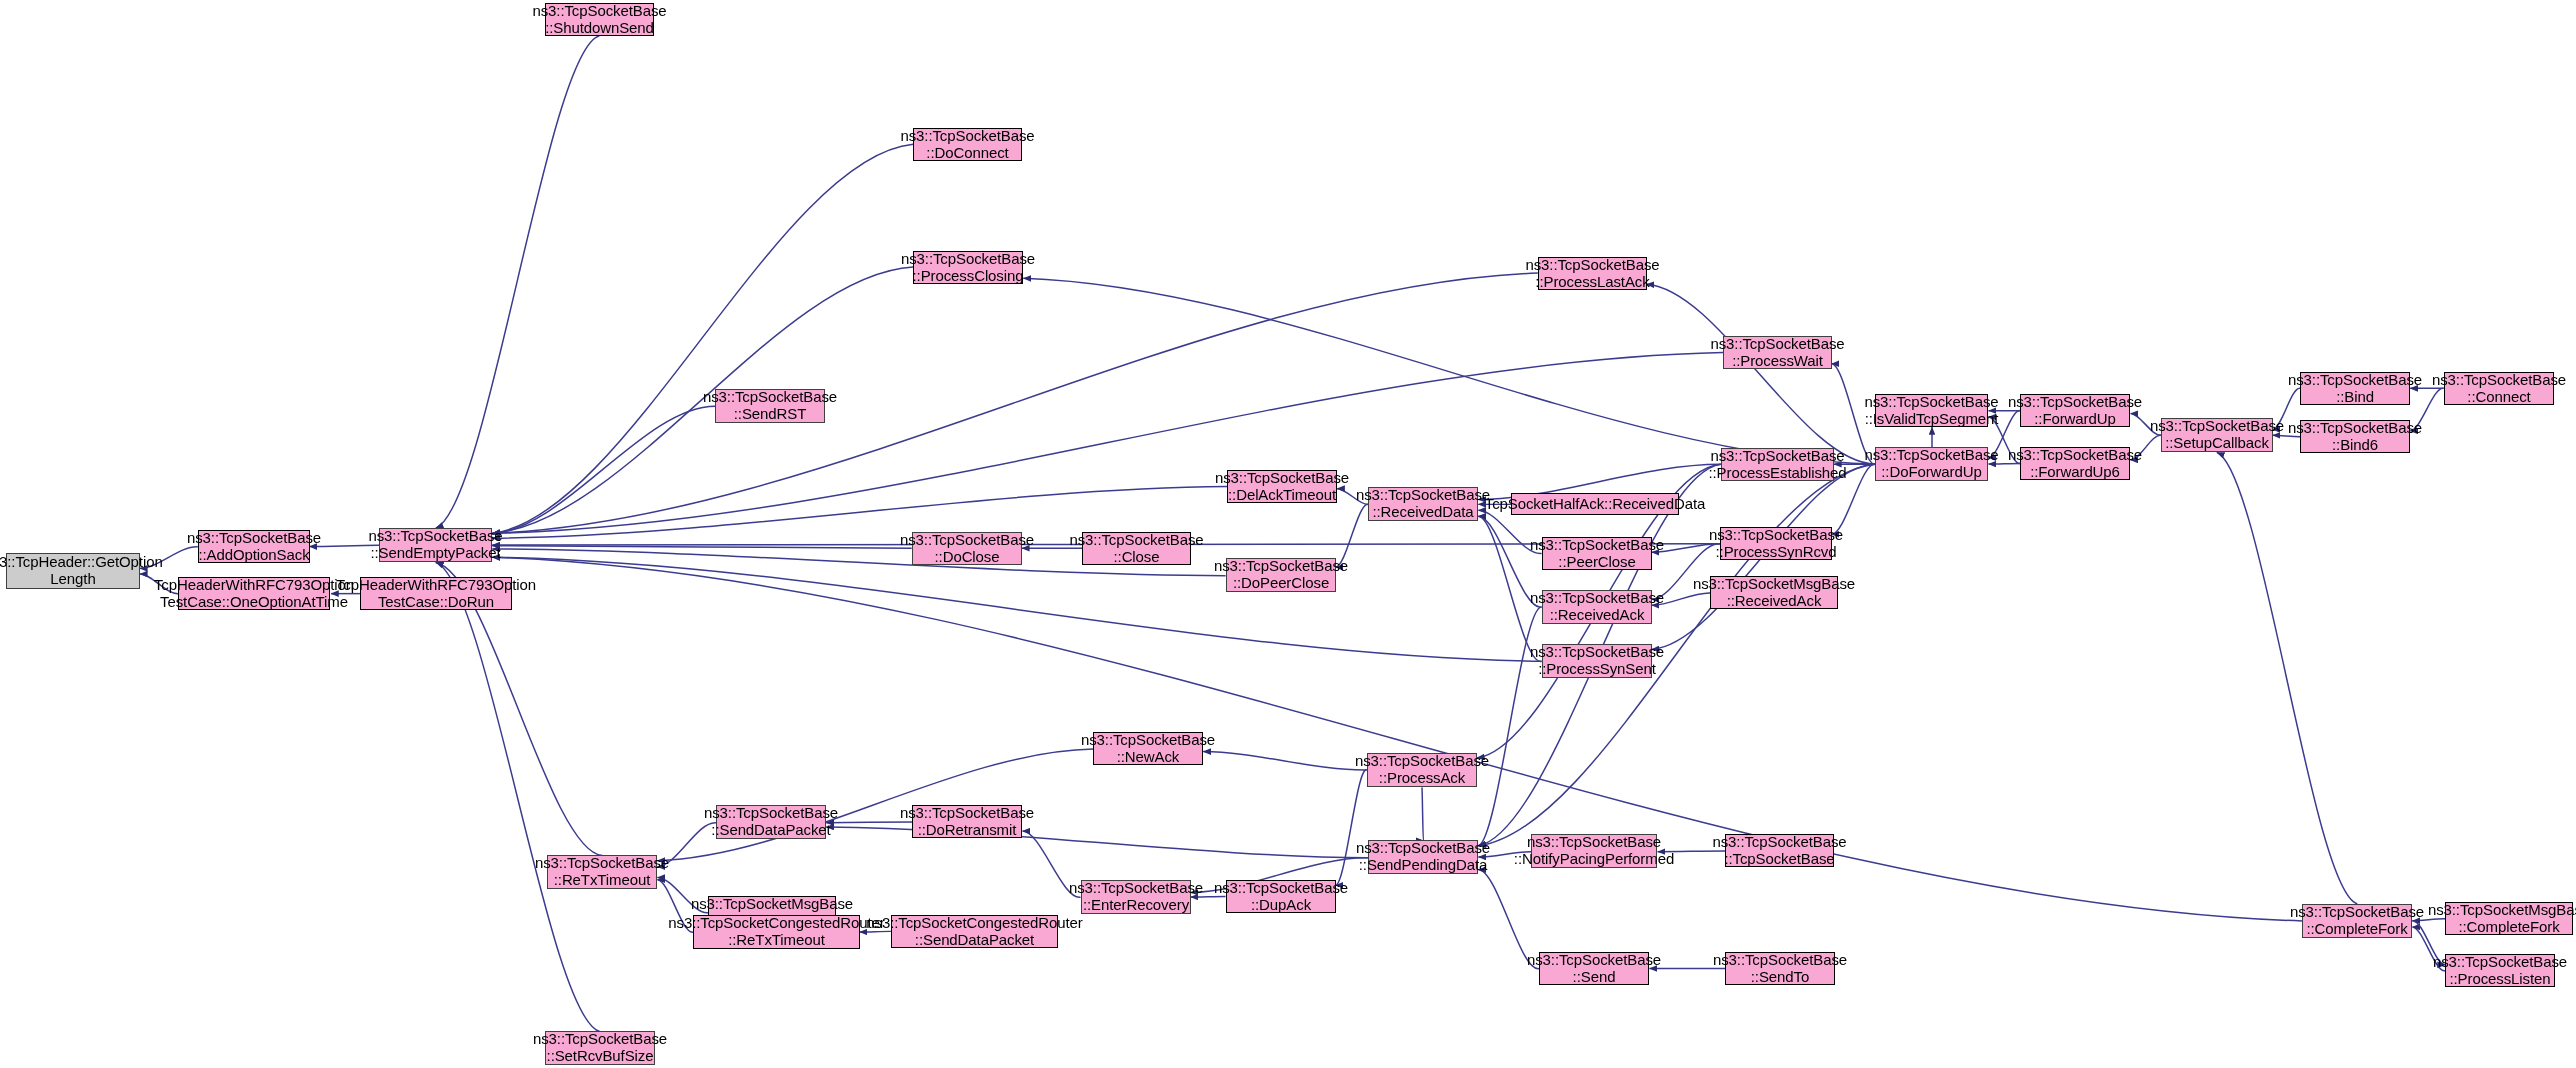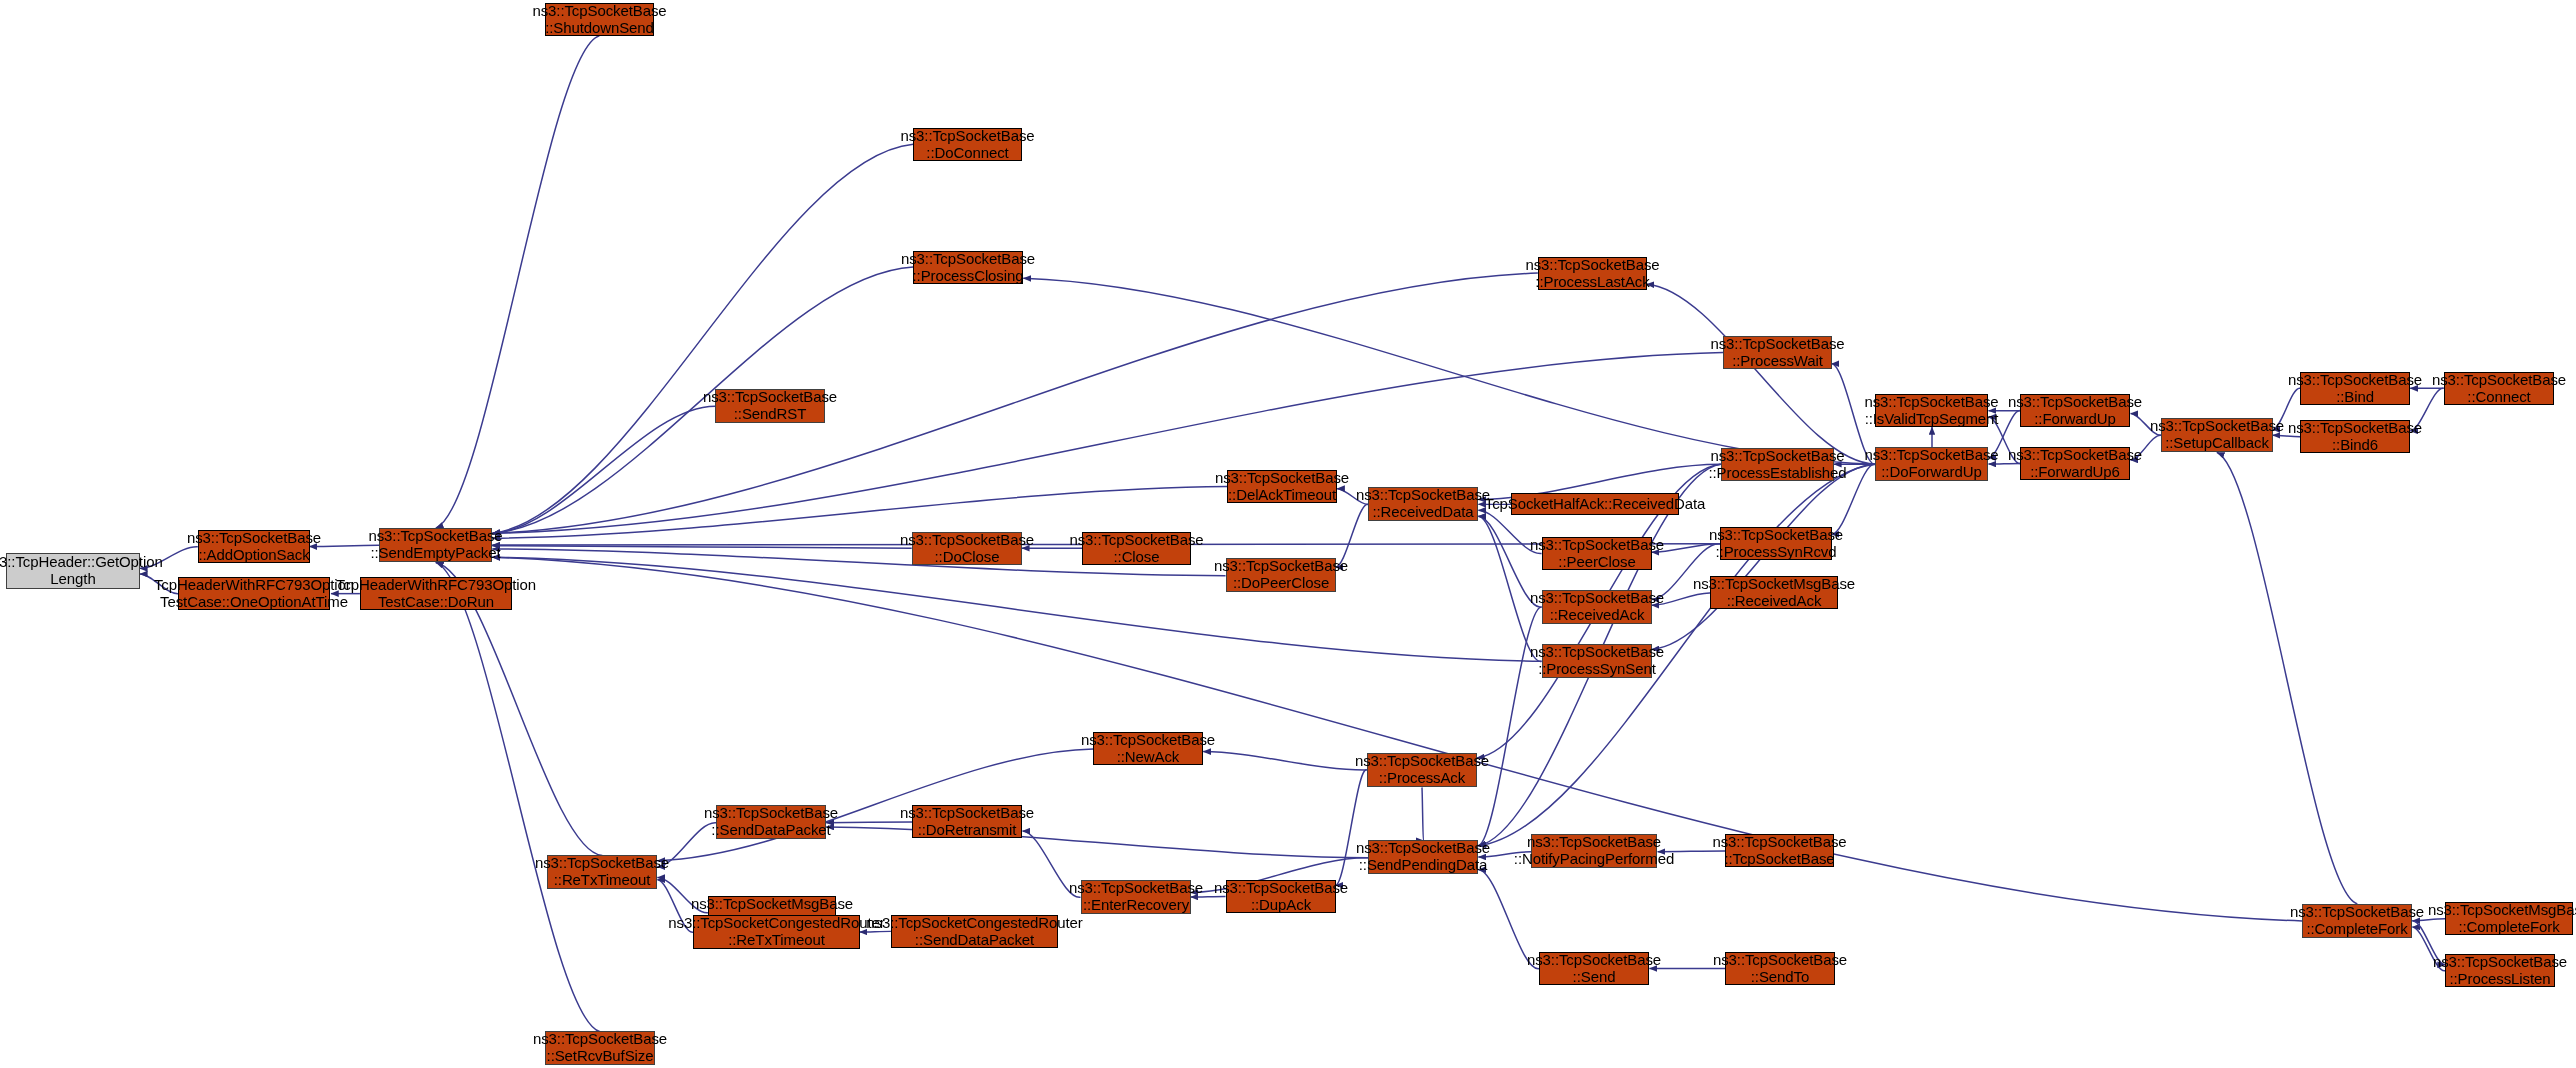--- a/index.html
+++ b/index.html
@@ -1,19 +1,19 @@
 <!DOCTYPE html>
 <html style="font-size:12px"><head>
 <meta charset="utf-8">
 <style>
   html,body{margin:0;padding:0;background:#ffffff;}
   body{font-family:"Liberation Sans",sans-serif;}
   #graph-root{position:relative;width:2576px;height:1069px;background:#fff;overflow:hidden;}
   svg#edges{position:absolute;left:0;top:0;width:2576px;height:1069px;}
-  .gnode{position:absolute;box-sizing:border-box;border:1.5px solid #404040;background:#c2410c;
+  .gnode{position:absolute;box-sizing:border-box;border:1.5px solid #404040;background:#f9a8d4;
          display:flex;align-items:center;justify-content:center;text-align:center;
          font-family:"Liberation Sans",sans-serif;font-size:15px;line-height:1.12;color:#000;
          letter-spacing:-0.1px;}
   .gnode.thin{border:0.7px solid #000;}
   .gnode.root{background:#cccccc;border:1.5px solid #404040;}
   .gnode span{display:block;padding:0 2.2px;white-space:pre-line;}
 </style>
 </head>
 <body>
 

